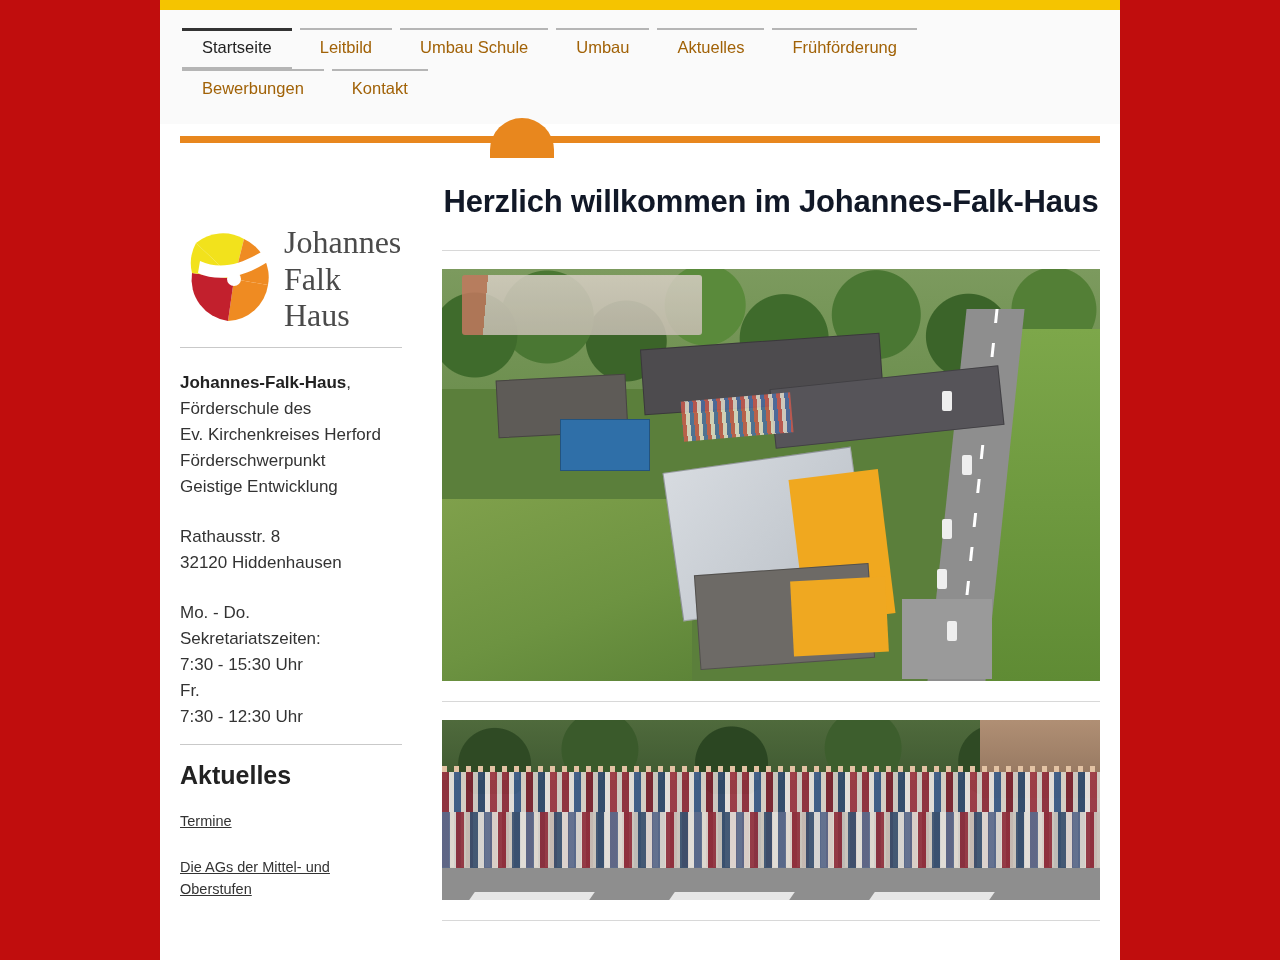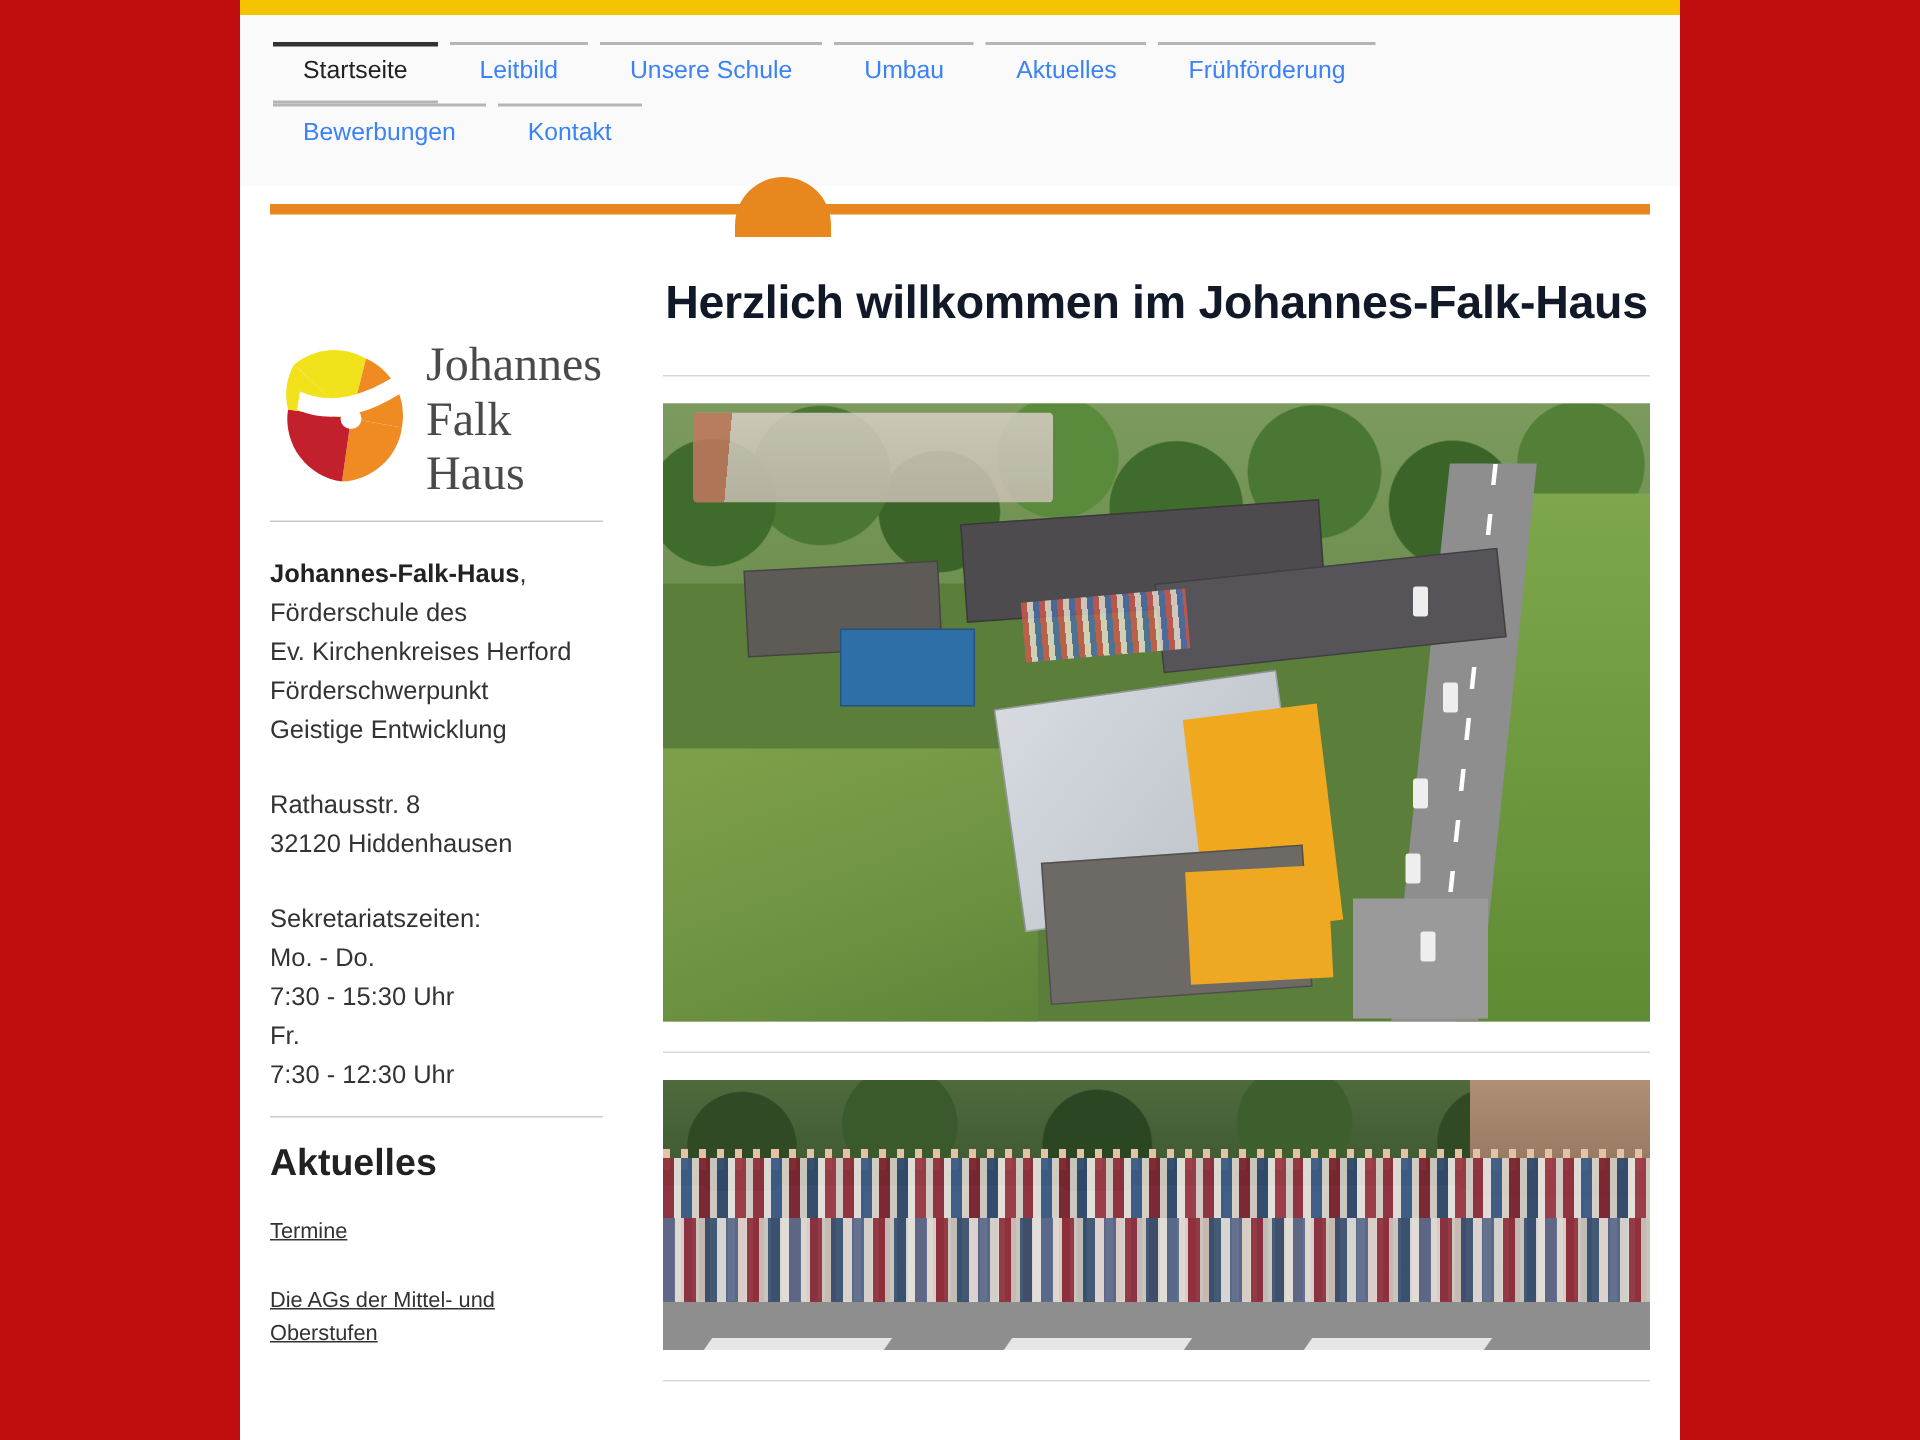--- a/index.html
+++ b/index.html
@@ -31,21 +31,21 @@
     background: #fafafa;
     padding: 18px 0 14px 0;
   }
   .nav-row {
     display: flex;
     flex-wrap: wrap;
     padding-left: 22px;
   }
   .nav-item {
     position: relative;
-    color: #3b82f6;
+    color: #a16207;
     font-size: 16.5px;
     padding: 10px 20px 12px 20px;
     margin-right: 8px;
     cursor: pointer;
     white-space: nowrap;
   }
   .nav-item::before {
     content: "";
     position: absolute;
     left: 0; top: 0;
@@ -300,21 +300,21 @@
 
 <div id="page">
   <div class="page-frame">
 
     <div class="top-bar"></div>
 
     <nav class="nav">
       <div class="nav-row">
         <div class="nav-item active">Startseite</div>
         <div class="nav-item">Leitbild</div>
-        <div class="nav-item">Unsere Schule</div>
+        <div class="nav-item">Umbau Schule</div>
         <div class="nav-item">Umbau</div>
         <div class="nav-item">Aktuelles</div>
         <div class="nav-item">Frühförderung</div>
       </div>
       <div class="nav-row">
         <div class="nav-item">Bewerbungen</div>
         <div class="nav-item">Kontakt</div>
       </div>
     </nav>
 
@@ -355,22 +355,22 @@
           <div>Geistige Entwicklung</div>
         </div>
 
         <div class="side-text side-block">
           <div>Rathausstr. 8</div>
           <div>32120 Hiddenhausen</div>
         </div>
 
 
         <div class="side-text">
+          <div>Mo. - Do.</div>
           <div>Sekretariatszeiten:</div>
-          <div>Mo. - Do.</div>
           <div>7:30 - 15:30 Uhr</div>
           <div>Fr.</div>
           <div>7:30 - 12:30 Uhr</div>
         </div>
 
         <div class="side-divider"></div>
 
         <div class="side-heading">Aktuelles</div>
 
         <a class="side-link" href="#">Termine</a>

